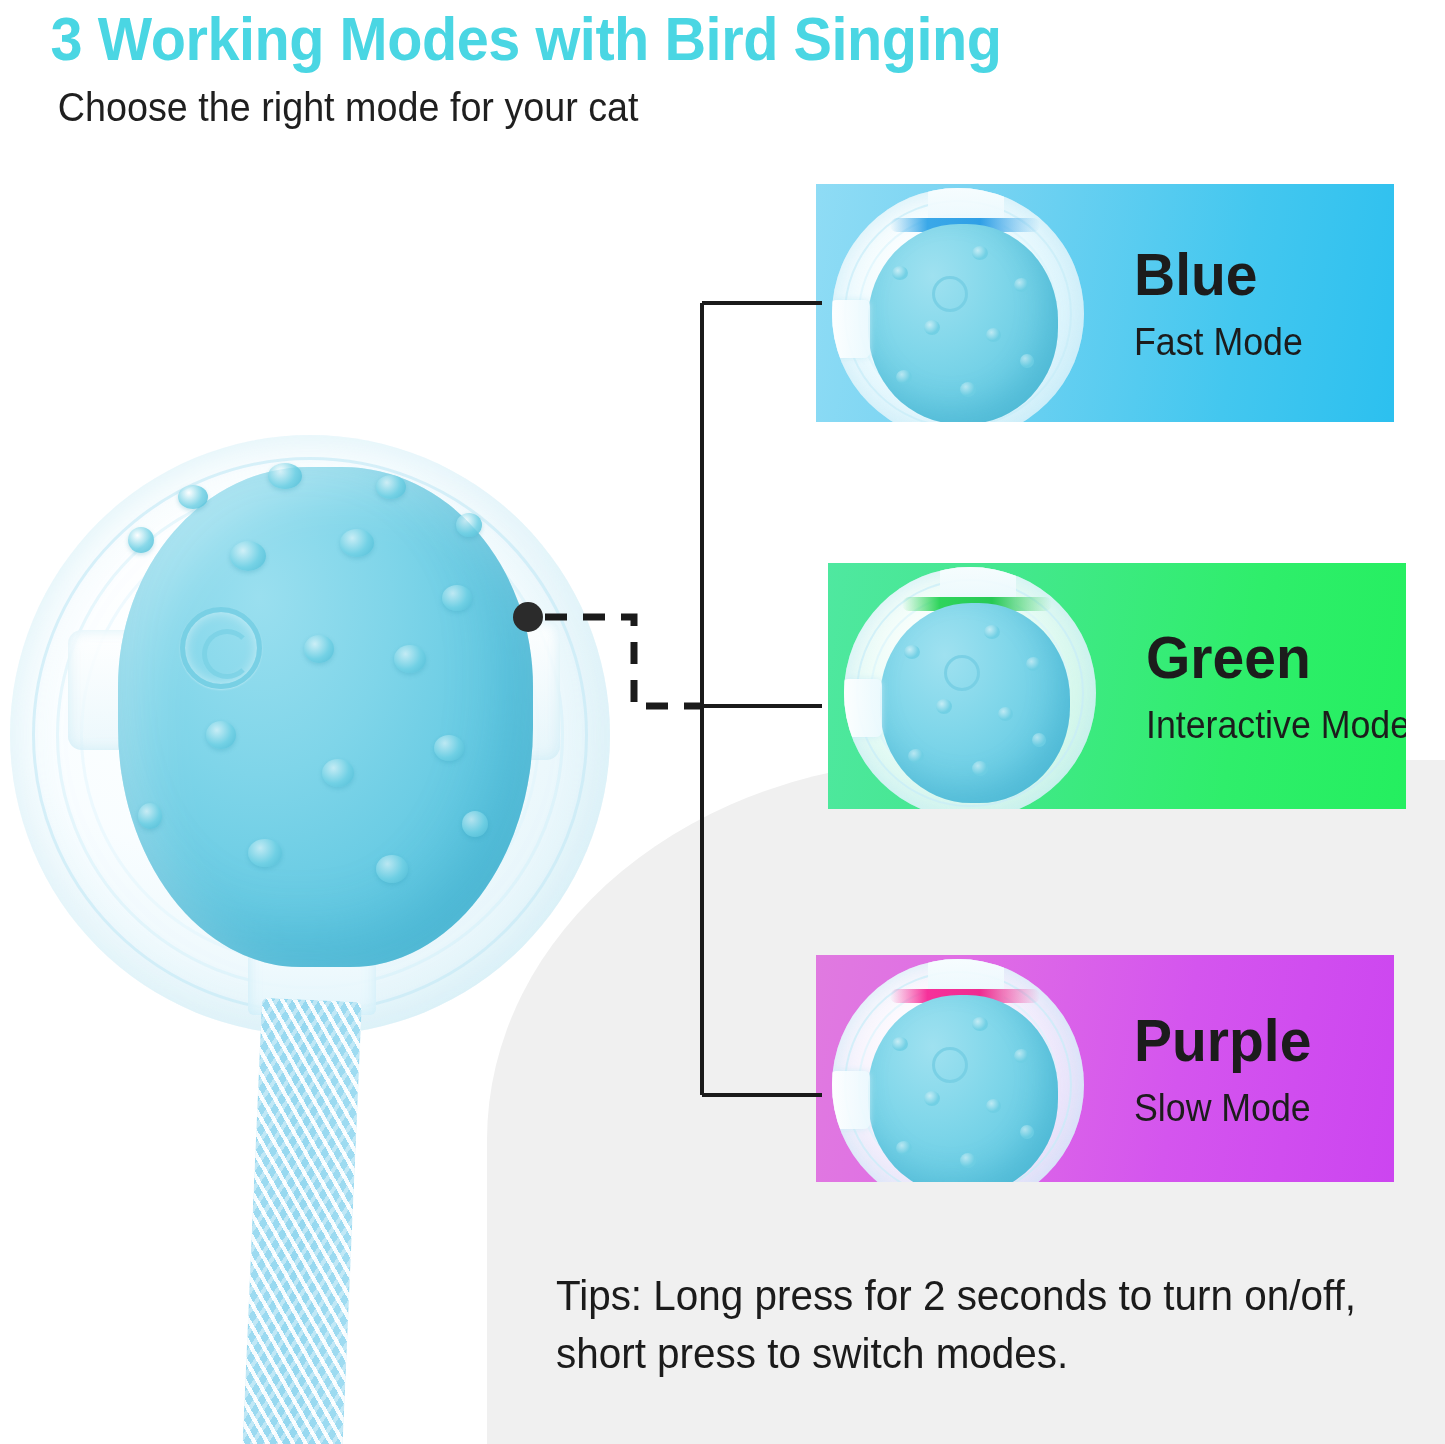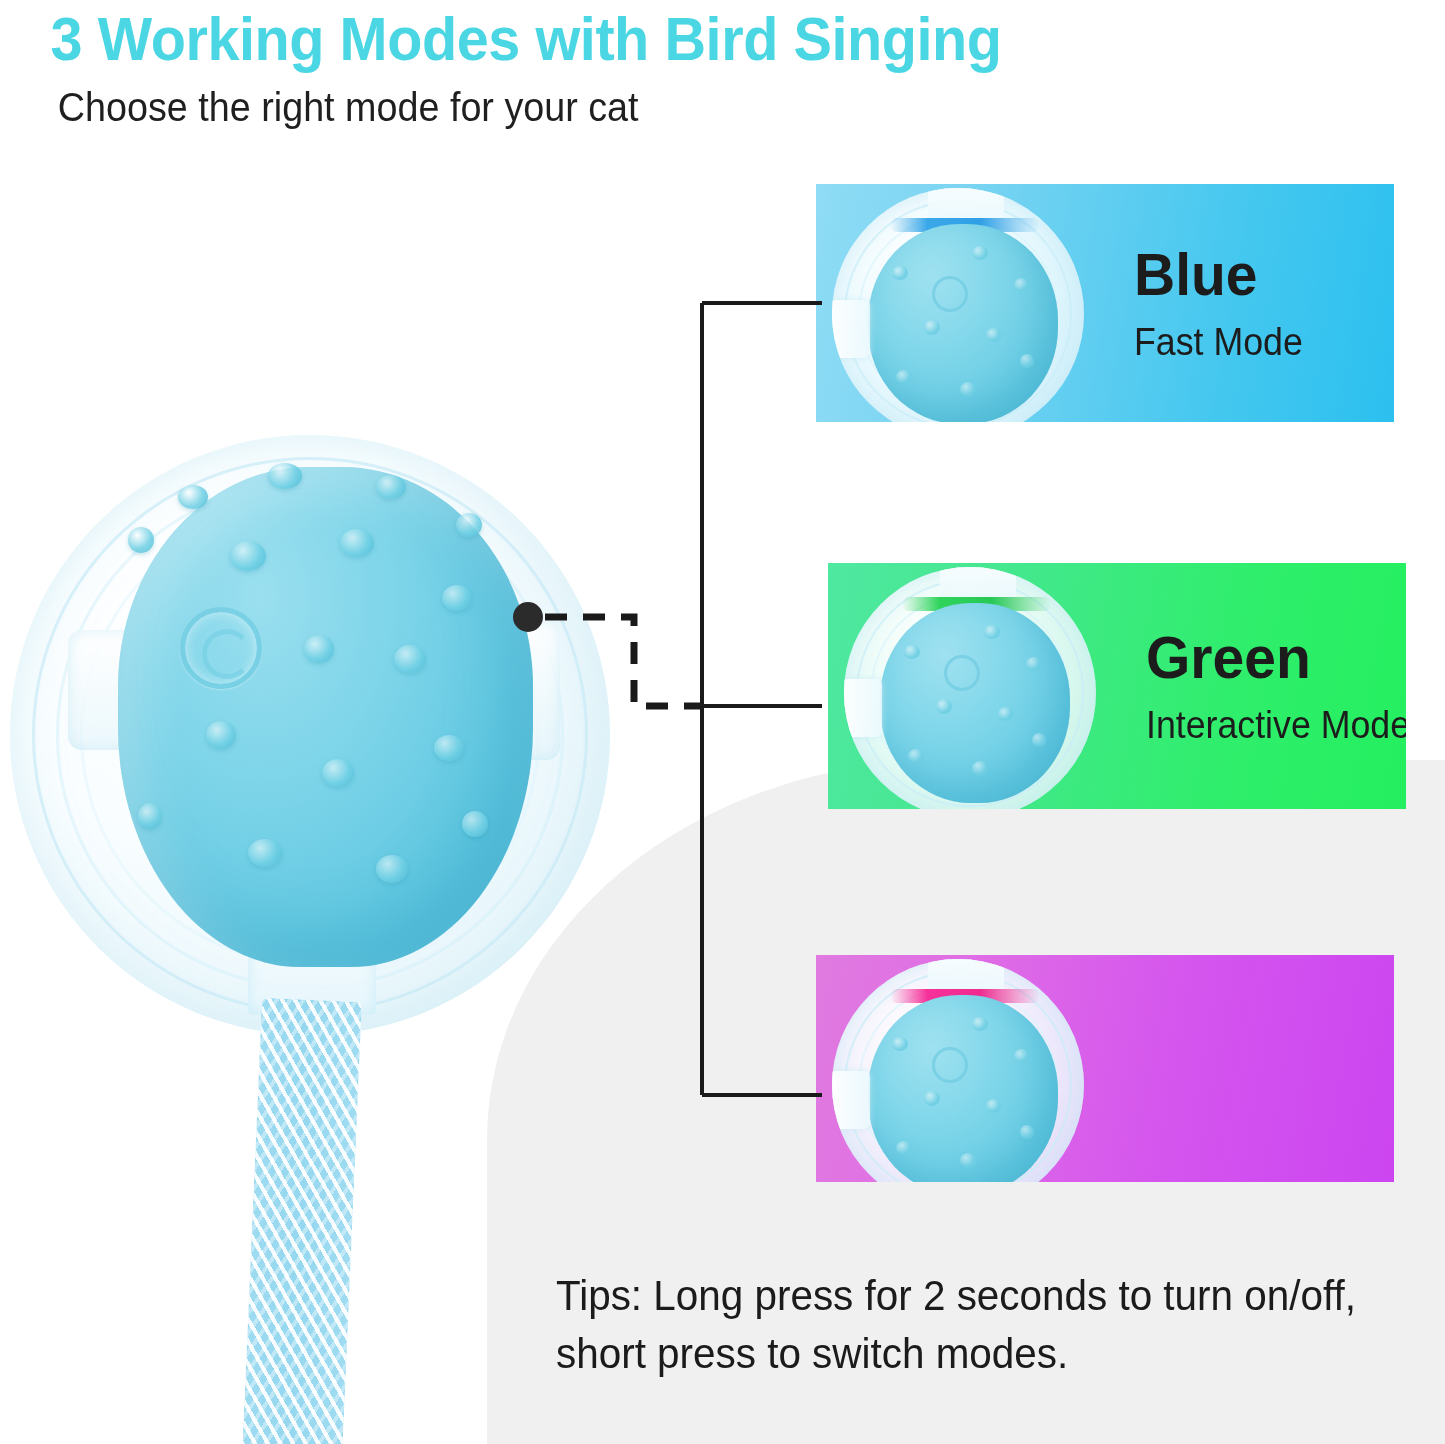--- a/index.html
+++ b/index.html
@@ -407,20 +407,24 @@
           <div class="mini-nub" style="left:146px; top:54px; width:15px; height:14px;"></div>
           <div class="mini-nub" style="left:56px;  top:96px; width:16px; height:15px;"></div>
           <div class="mini-nub" style="left:118px; top:104px;width:15px; height:14px;"></div>
           <div class="mini-nub" style="left:28px;  top:146px;width:16px; height:14px;"></div>
           <div class="mini-nub" style="left:92px;  top:158px;width:16px; height:15px;"></div>
           <div class="mini-nub" style="left:152px; top:130px;width:14px; height:14px;"></div>
         </div>
         <div class="side-port"></div>
       </div>
     </div>
+    <div class="card-text">
+      <div class="card-title">Purple</div>
+      <div class="card-sub">Slow Mode</div>
+    </div>
   </div>
 
   <div class="tips">
     <div class="tips-line">Tips: Long press for 2 seconds to turn on/off,</div>
     <div class="tips-line">short press to switch modes.</div>
   </div>
 
 </div>
 
 </body></html>

